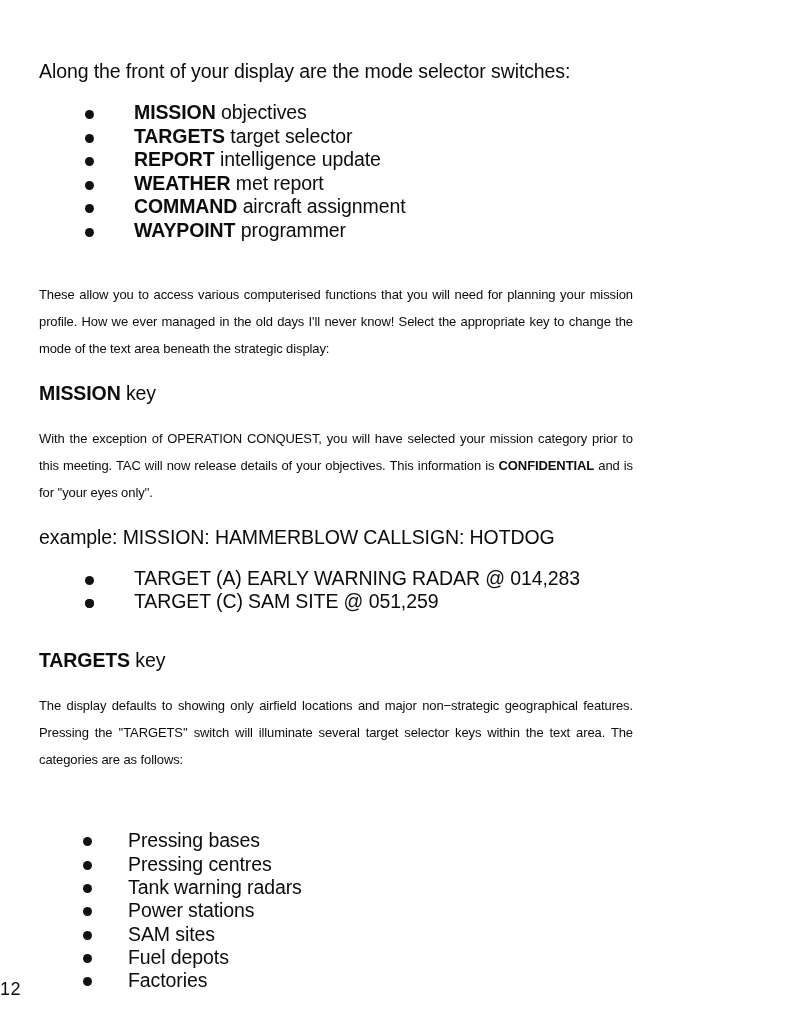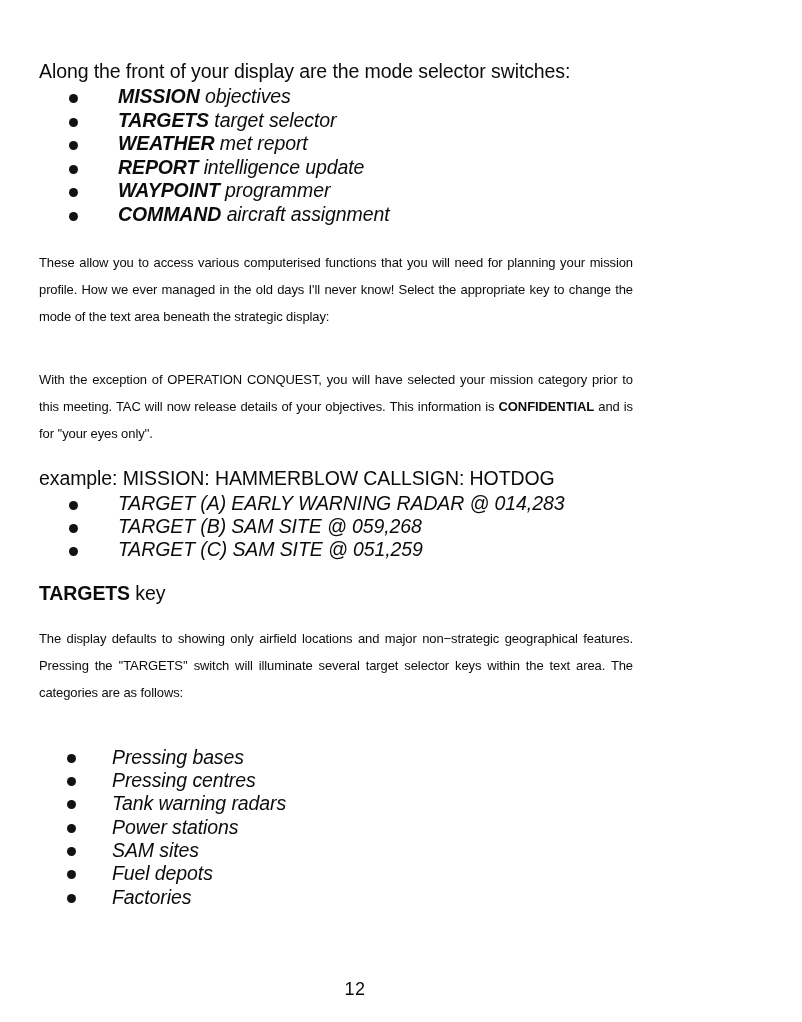--- a/index.html
+++ b/index.html
@@ -49,23 +49,22 @@
     line-height: 27px;
     margin: 0;
     text-align: left;
     letter-spacing: -0.1px;
   }
   .heading b { font-weight: bold; }
 
   
   .blist {
     list-style: none;
-    margin: 0;
+    margin: 16px;
     padding: 0;
-    font-style: italic;
   }
   .blist li {
     position: relative;
     font-size: 19.5px;
     line-height: 23.6px;
     padding-left: 79px;          
     letter-spacing: -0.1px;
     white-space: nowrap;
   }
   .blist li .dot {
@@ -88,74 +87,75 @@
     padding-left: 73px;          
   }
   .blist.cats li .dot { left: 28px; top: 8px; }
 
   
   .footer {
     position: absolute;
     left: 0;
     right: 0;
     bottom: 22px;
-    text-align: center;
+    text-align: left;
     font-size: 18px;
     letter-spacing: 0.5px;
   }
 </style>
 </head>
 <body>
 
 <div class="page">
 
   <p class="lead">Along the front of your display are the mode selector switches:</p>
 
   <ul class="blist">
     <li>
       <span class="dot"></span><b>MISSION</b> <span>objectives</span>
     </li>
     <li>
       <span class="dot"></span><b>TARGETS</b> <span>target selector</span>
     </li>
     <li>
+      <span class="dot"></span><b>REPORT</b> <span>intelligence update</span>
+    </li>
+    <li>
       <span class="dot"></span><b>WEATHER</b> <span>met report</span>
     </li>
     <li>
-      <span class="dot"></span><b>REPORT</b> <span>intelligence update</span>
+      <span class="dot"></span><b>COMMAND</b> <span>aircraft assignment</span>
     </li>
     <li>
       <span class="dot"></span><b>WAYPOINT</b> <span>programmer</span>
-    </li>
-    <li>
-      <span class="dot"></span><b>COMMAND</b> <span>aircraft assignment</span>
     </li>
   </ul>
 
   <div class="gap-lg"></div>
 
   <p class="para">These allow you to access various computerised functions that you will need for planning your mission profile. How we ever managed in the old days I'll never know! Select the appropriate key to change the mode of the text area beneath the strategic display:</p>
 
   <div class="gap-md"></div>
 
+  <p class="heading"><b>MISSION</b><span> key</span></p>
 
   <div class="gap-md"></div>
 
   <p class="para"><span>With the exception of OPERATION CONQUEST, you will have selected your mission category prior to this meeting. TAC will now release details of your objectives. This information is </span><b>CONFIDENTIAL</b><span> and is for ''your eyes only''.</span></p>
 
   <div class="gap-md"></div>
 
   <p class="lead">example: MISSION: HAMMERBLOW CALLSIGN: HOTDOG</p>
 
   <ul class="blist tight">
     <li>
       <span class="dot"></span><span>TARGET (A) EARLY WARNING RADAR @ 014,283</span>
     </li>
     <li>
-      <span class="dot"></span><span>TARGET (B) SAM SITE @ 059,268</span>
+      <span class="dot"></span>
     </li>
     <li>
       <span class="dot"></span><span>TARGET (C) SAM SITE @ 051,259</span>
     </li>
   </ul>
 
   <div class="gap-md"></div>
 
   <p class="heading"><b>TARGETS</b><span> key</span></p>
 

